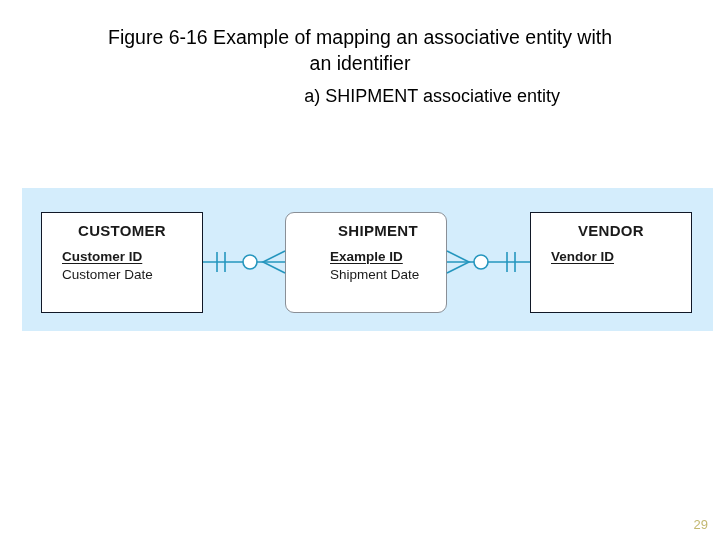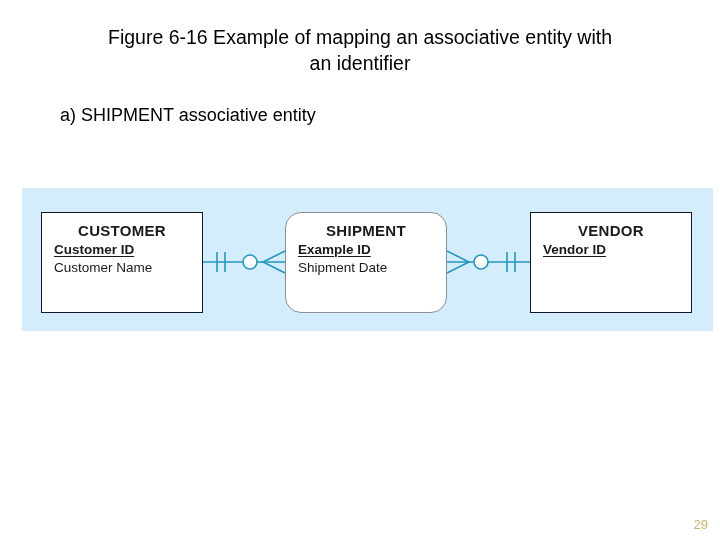--- a/index.html
+++ b/index.html
@@ -27,23 +27,23 @@
     font-size: 19.5px;
     line-height: 26px;
     color: #000000;
   }
   #slide-title .line { display: block; }
 
   
   #sub-caption {
     position: absolute;
     left: 60px;
-    top: 103px;
+    top: 84px;
     width: 500px;
-    text-align: left;
+    text-align: right;
     font-size: 18px;
     line-height: 24px;
     color: #000000;
   }
 
   
   #diagram-panel {
     position: absolute;
     left: 22px;
     top: 188px;
@@ -55,35 +55,36 @@
   
   .entity-box {
     position: absolute;
     background: #ffffff;
     box-sizing: border-box;
     border: 1.5px solid #111827;
     padding-top: 8px;
   }
   .entity-box.associative {
     border: 1.5px solid #8a8f96;
-    border-radius: 16px;
+    border-radius: 9px;
+    padding-left: 24px;
   }
 
   .entity-title {
     display: block;
     text-align: center;
     font-size: 15px;
     font-weight: bold;
     letter-spacing: 0.3px;
     color: #1a1a1a;
     line-height: 19px;
     margin-bottom: 1px;
   }
   .attr-list {
-    margin: 0;
+    margin: 8px;
     padding: 0 0 0 12px;
     list-style: none;
   }
   .attr-list li {
     font-size: 13.5px;
     line-height: 17.5px;
     color: #1a1a1a;
     white-space: nowrap;
   }
   .attr-list li.pk {
@@ -139,21 +140,21 @@
 </div>
 
 <div id="sub-caption">a) SHIPMENT associative entity</div>
 
 <div id="diagram-panel">
 
   <div class="entity-box" id="entity-customer" style="left:19px; top:24px;">
     <span class="entity-title">CUSTOMER</span>
     <ul class="attr-list">
       <li class="pk">Customer ID</li>
-      <li>Customer Name</li>
+      <li>Customer Date</li>
     </ul>
   </div>
 
   <div class="entity-box associative" id="entity-shipment" style="left:263px; top:24px;">
     <span class="entity-title">SHIPMENT</span>
     <ul class="attr-list">
       <li class="pk">Example ID</li>
       <li>Shipment Date</li>
     </ul>
   </div>

